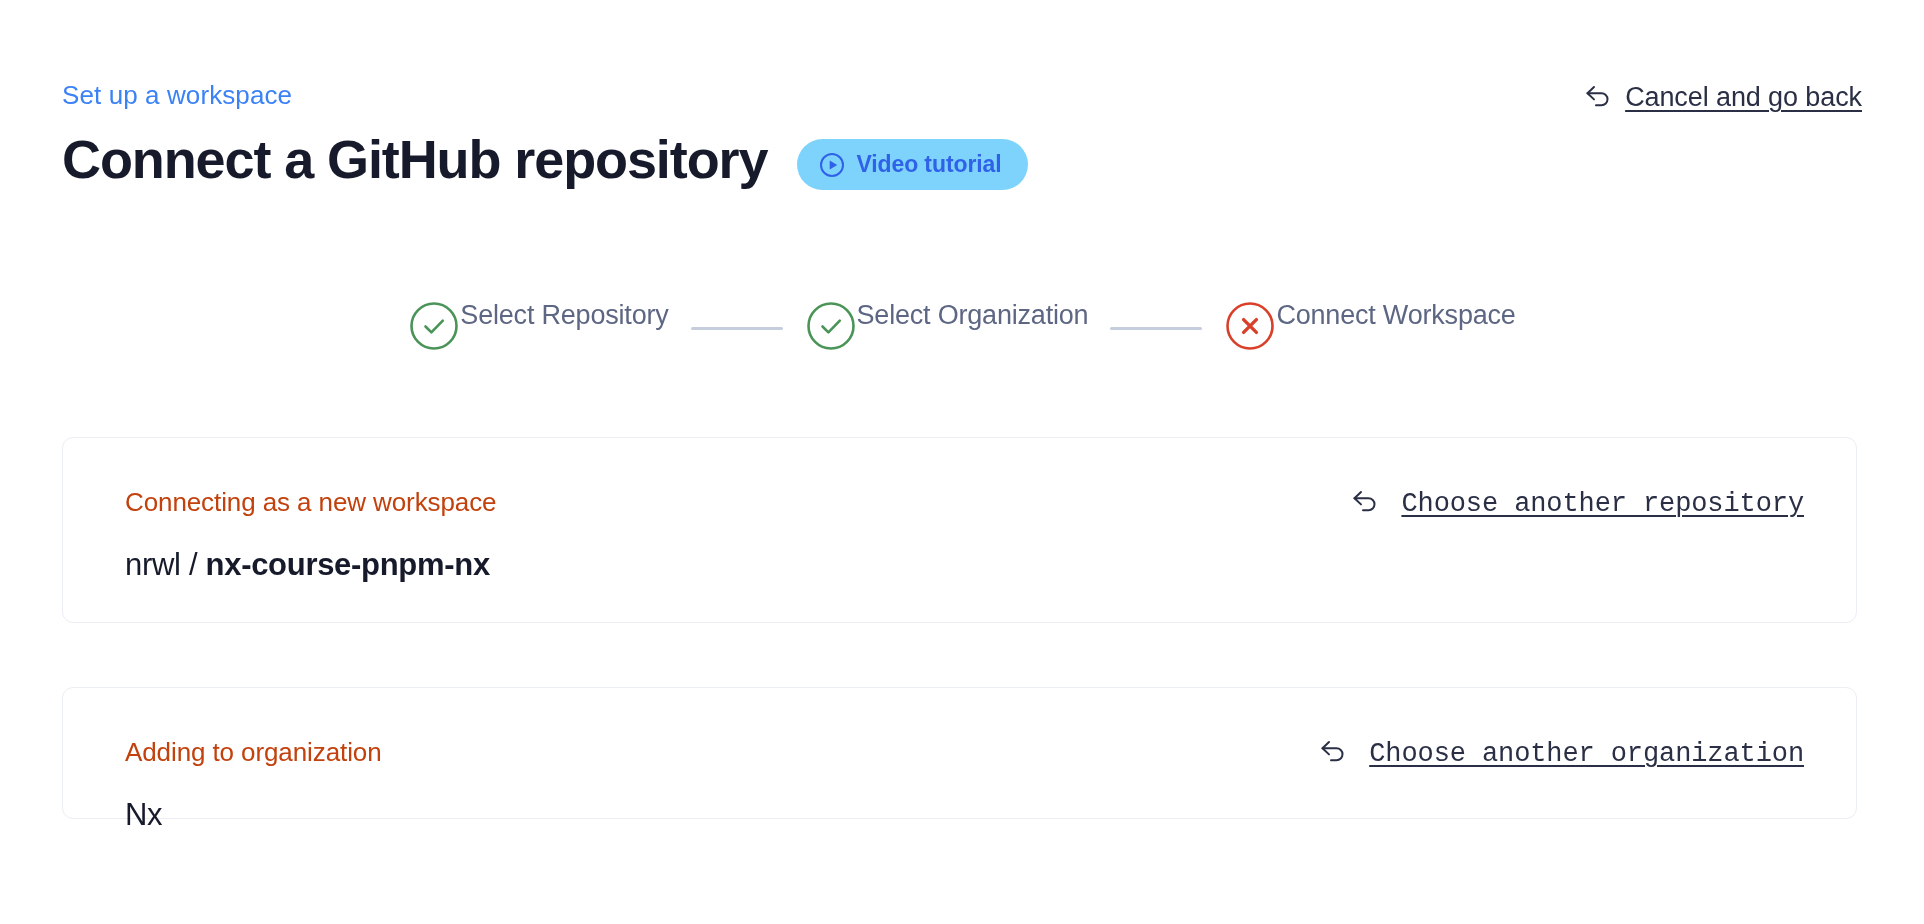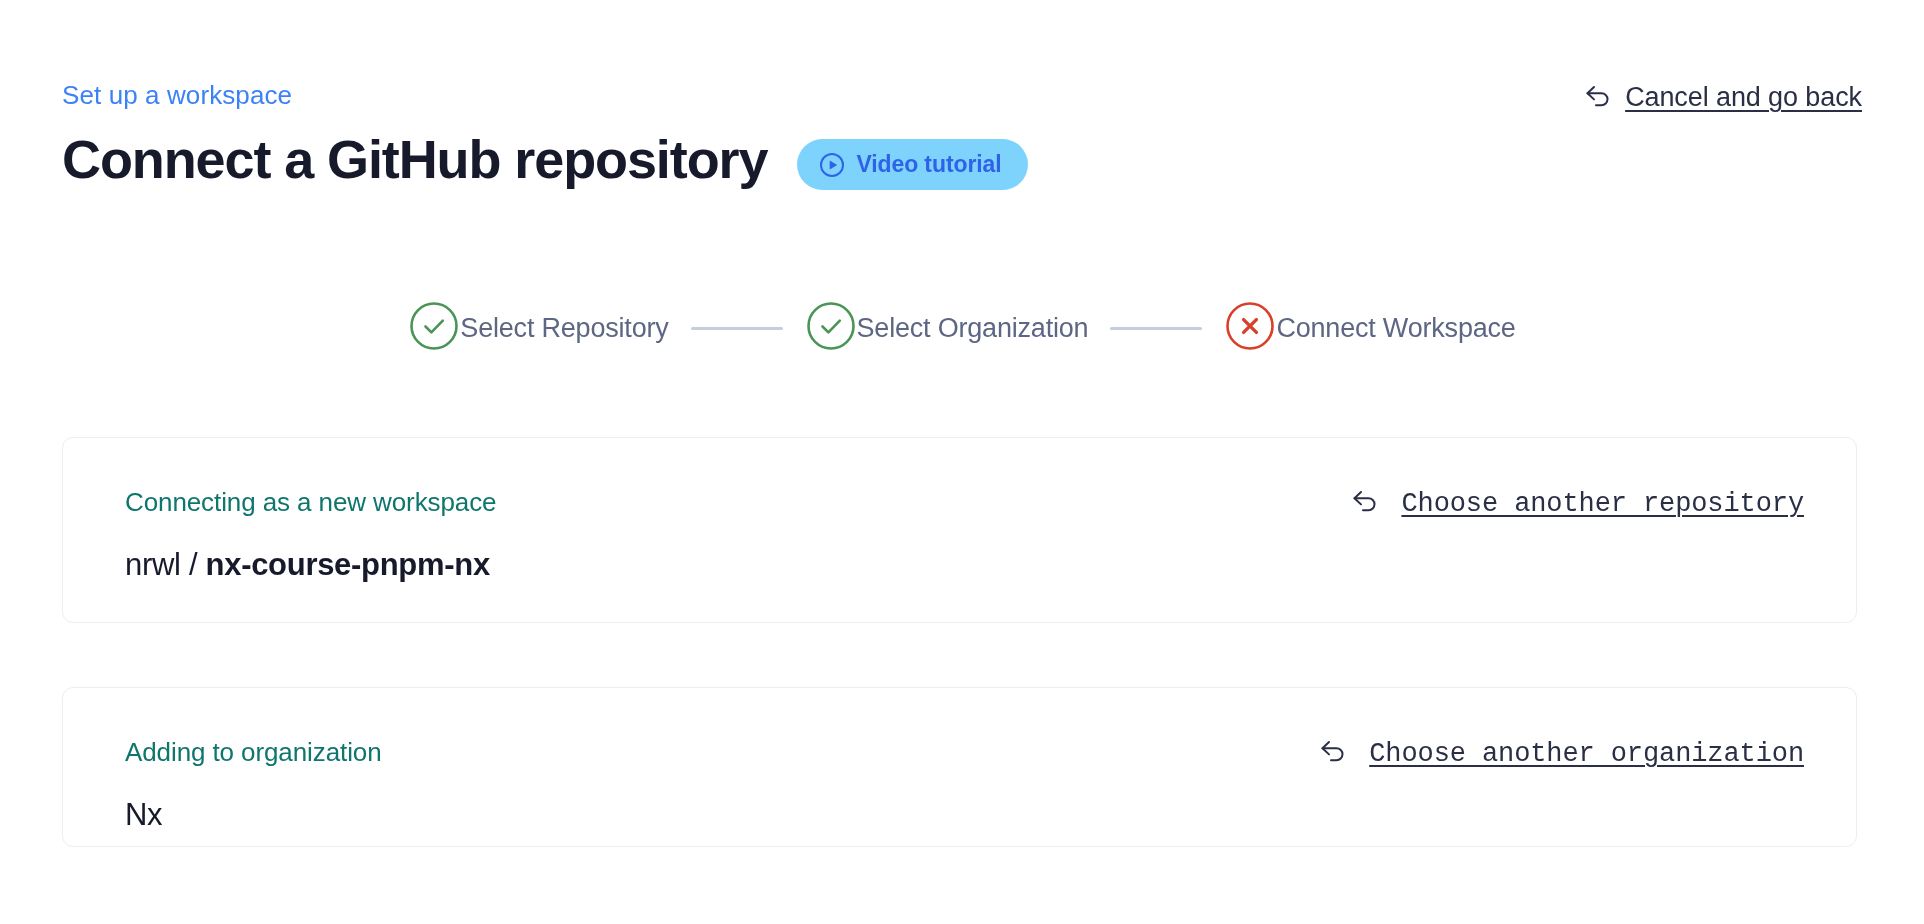--- a/index.html
+++ b/index.html
@@ -104,21 +104,20 @@
     left: 0;
     right: 0;
     top: 300px;
     display: flex;
     align-items: center;
     justify-content: center;
     gap: 0;
   }
   .step {
     display: flex;
-    align-items: center;
   }
   .step-label {
     font-size: 27px;
     color: #5d6683;
     letter-spacing: -0.2px;
     white-space: nowrap;
   }
   .step-icon { display: block; flex: none; }
   .connector {
     width: 92px;
@@ -137,26 +136,26 @@
     border: 1.5px solid #eceef5;
     border-radius: 11px;
     background: #ffffff;
     box-sizing: border-box;
     display: flex;
     align-items: flex-start;
     justify-content: space-between;
     padding: 48px 52px 48px 62px;
   }
   #card-repository { top: 437px; height: 186px; }
-  #card-organization { top: 687px; height: 160px; }
+  #card-organization { top: 687px; height: 132px; }
 
   .card-body { display: flex; flex-direction: column; }
   .card-caption {
     font-size: 26px;
-    color: #0f766e;
+    color: #c2410c;
     letter-spacing: -0.1px;
     line-height: 32px;
   }
   .card-value {
     font-size: 31px;
     color: #161a2b;
     margin-top: 28px;
     line-height: 38px;
     letter-spacing: -0.3px;
     white-space: nowrap;

